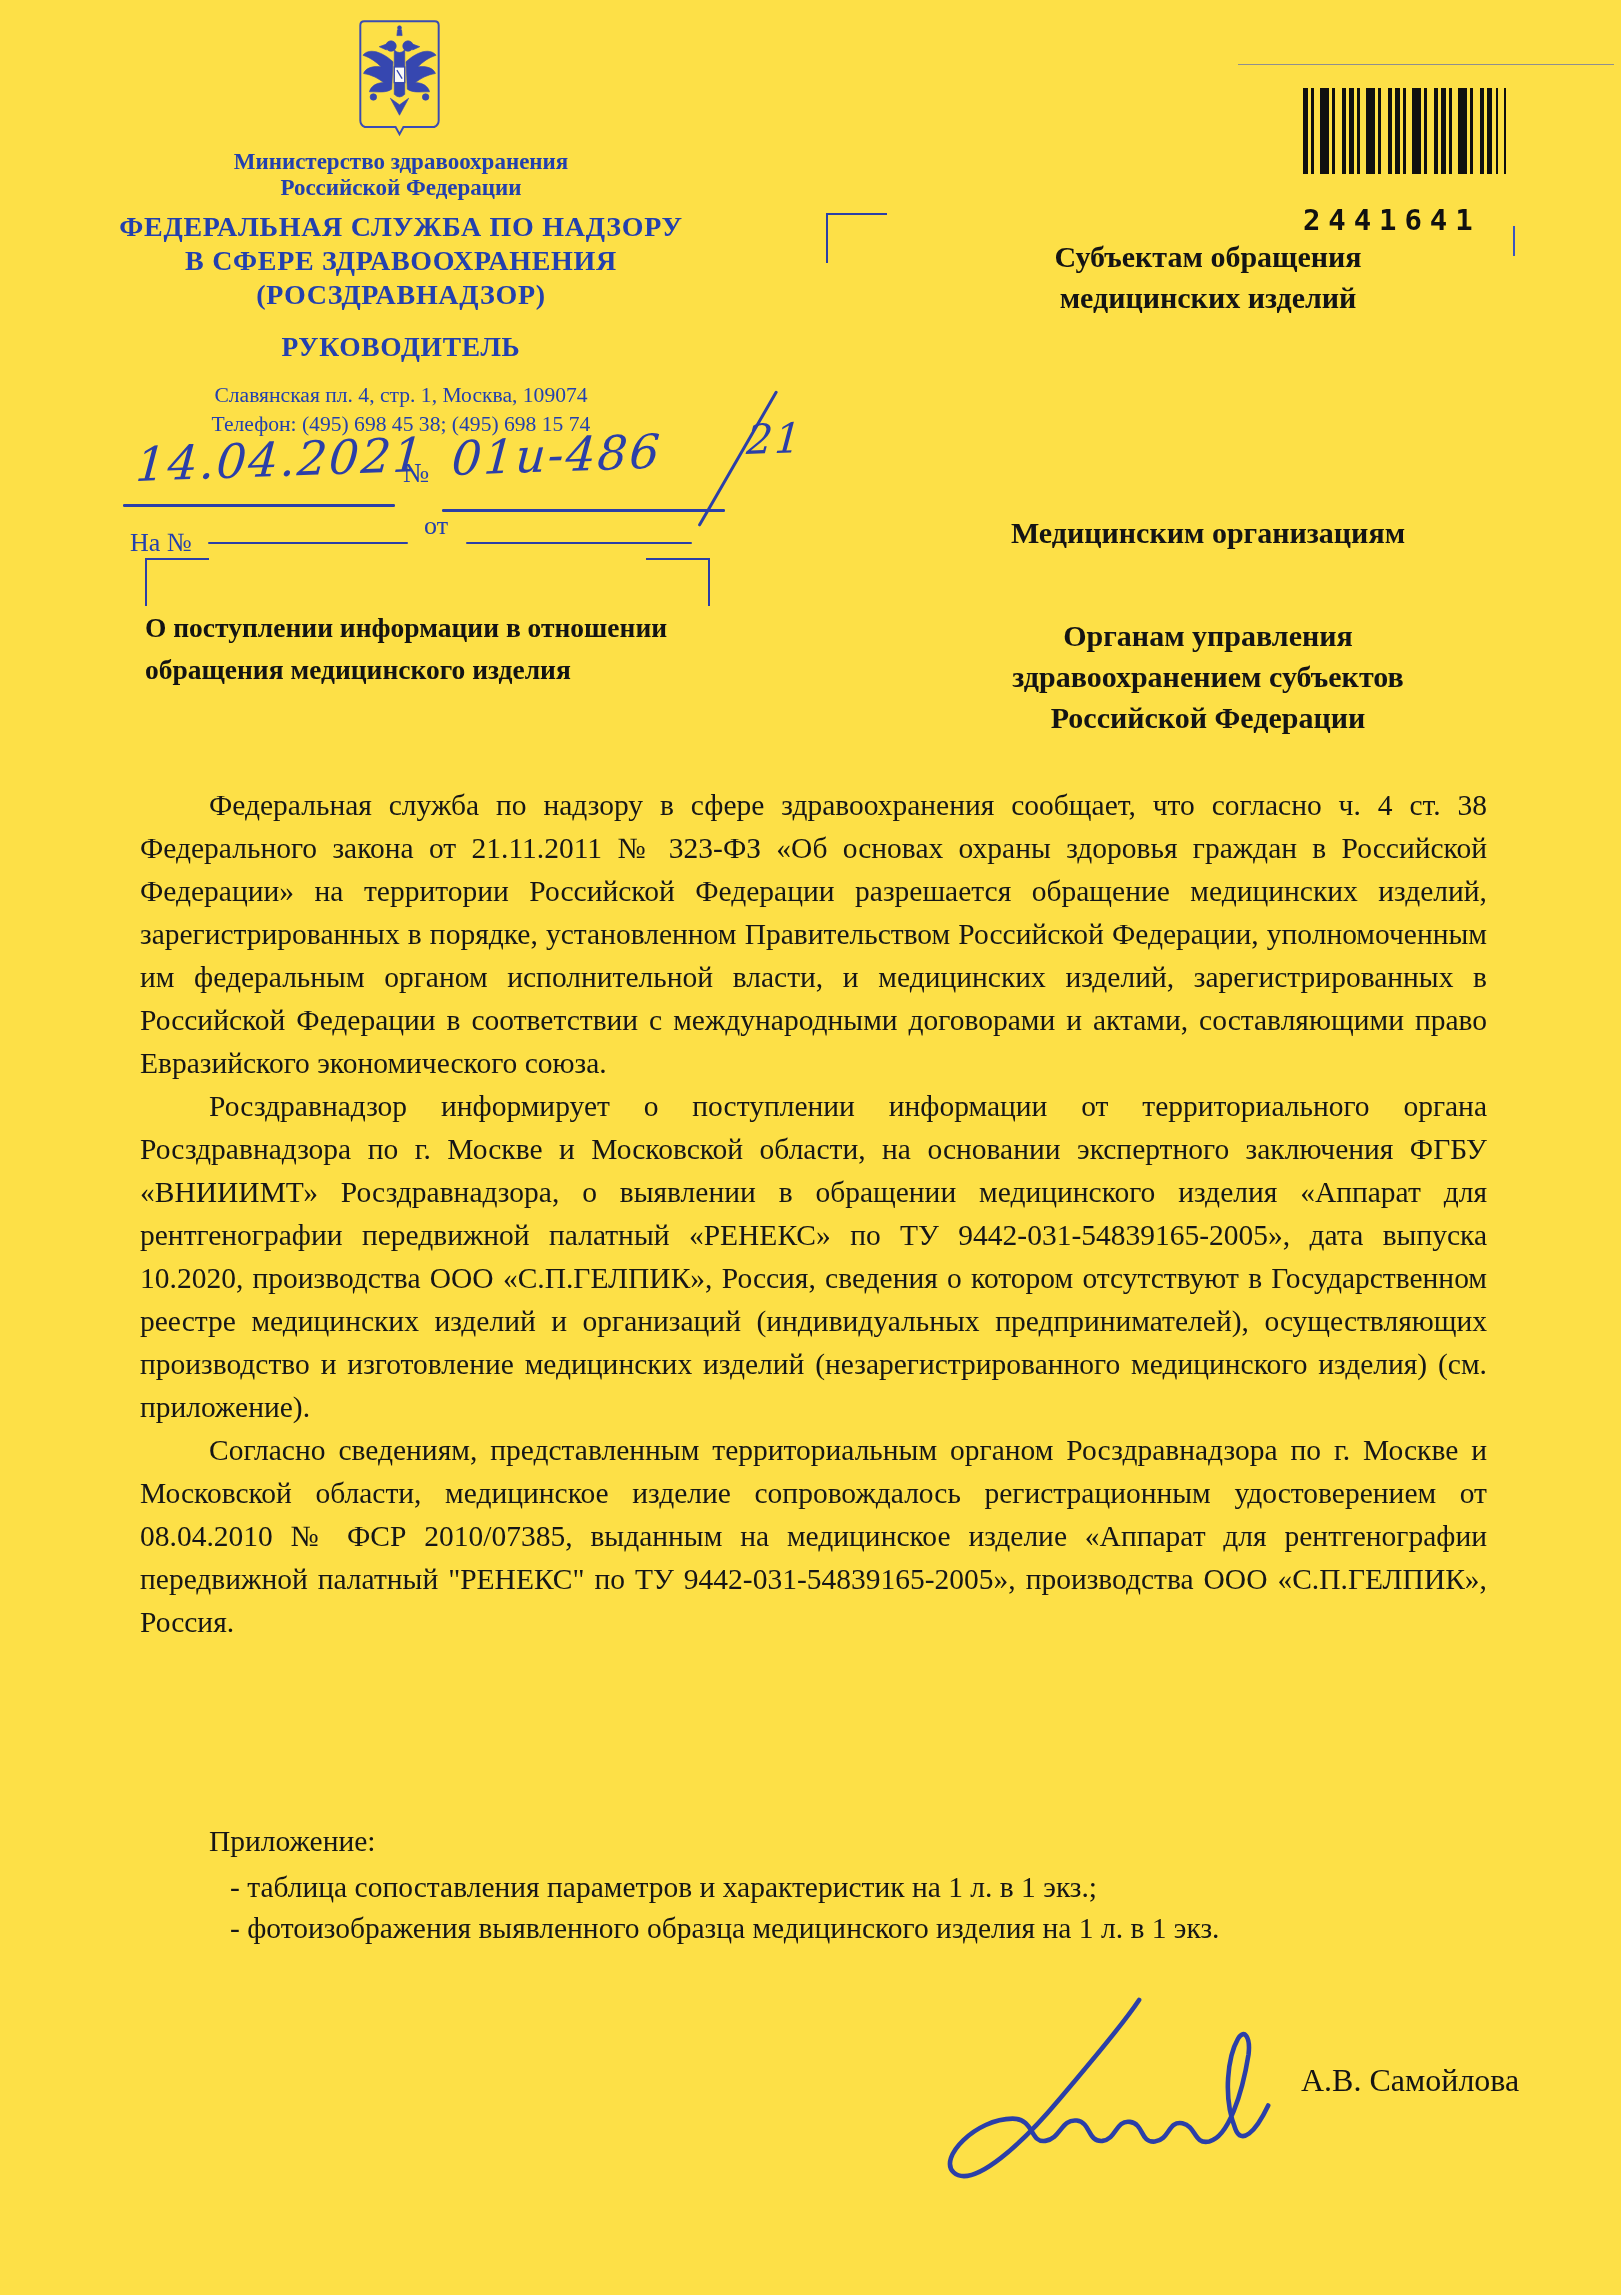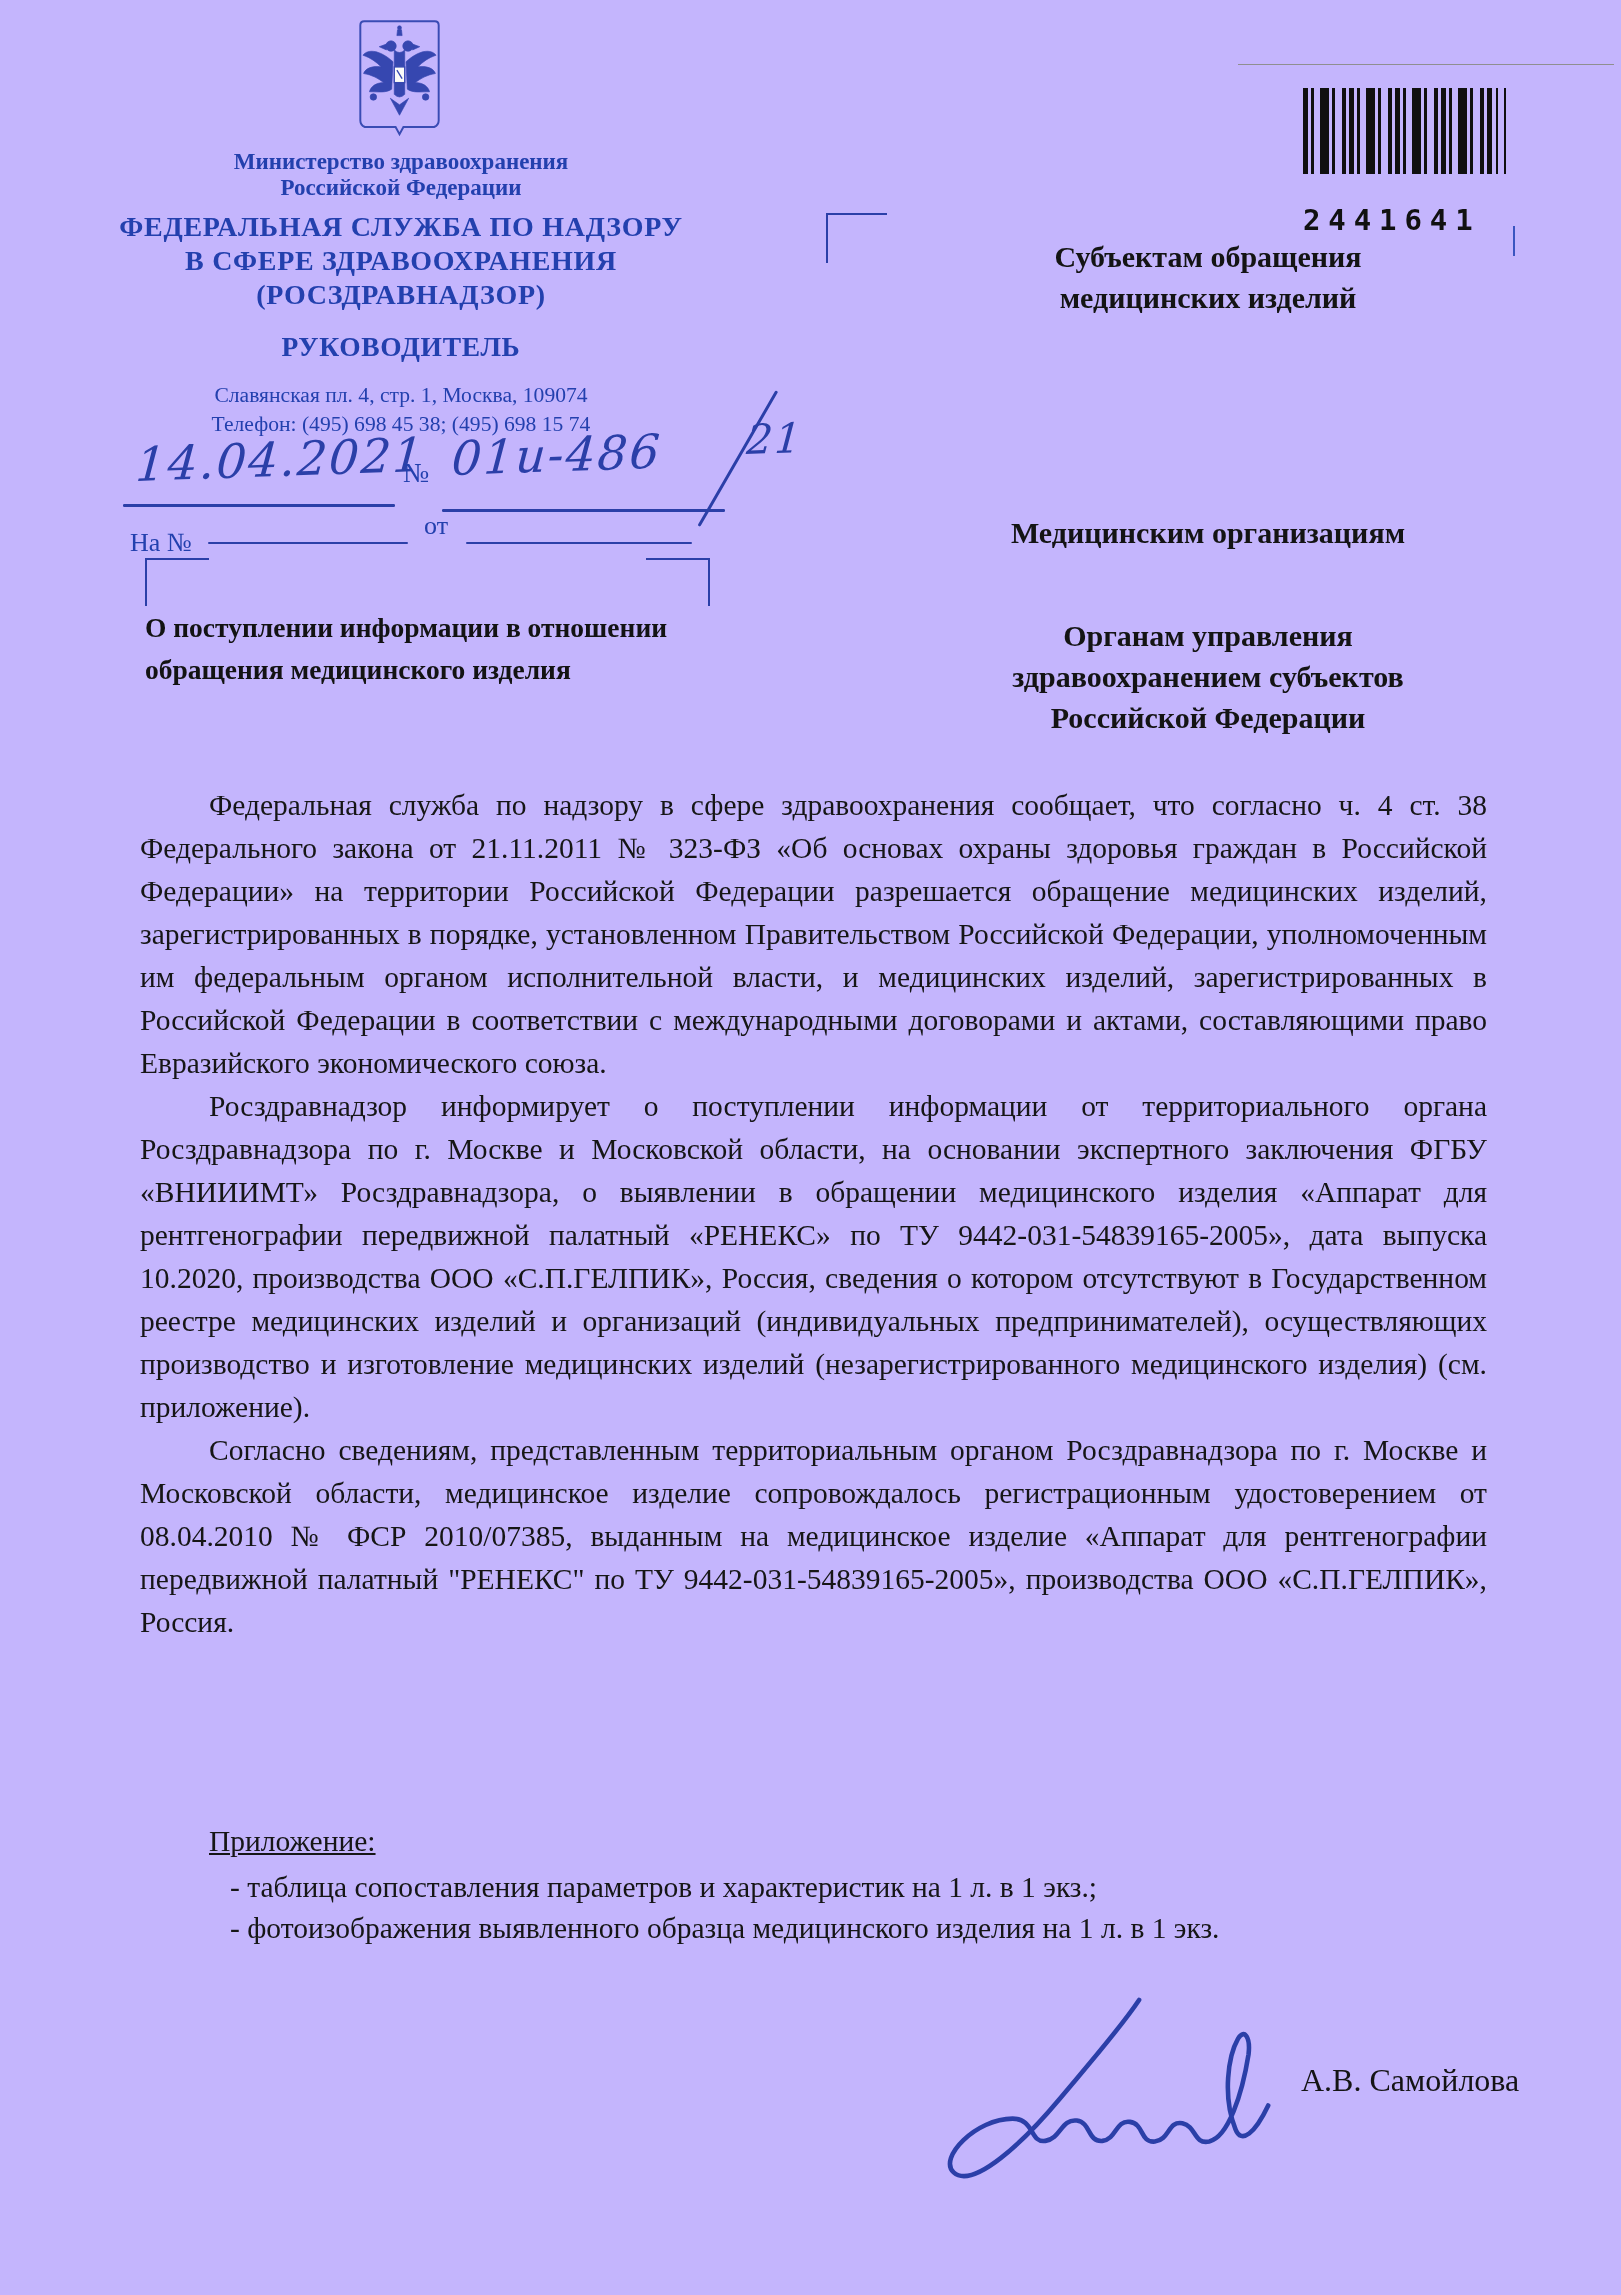--- a/index.html
+++ b/index.html
@@ -1,18 +1,18 @@
 <!DOCTYPE html>
 <html style="font-size:10.5px"><head>
 <meta charset="utf-8">
 <style>
   html,body{margin:0;padding:0;background:#e8e8e6;}
   .page{
     position:relative;width:1622px;height:2295px;margin:0 auto;
-    background:#c4b5fd;overflow:hidden;
+    background:#fde047;overflow:hidden;
     font-family:"Liberation Serif", serif;color:#161616;
   }
   .abs{position:absolute;}
   .ml{white-space:pre-line;}
   
   .blue{color:#2340ae;}
   .lh-center{left:105px;width:592px;text-align:center;}
   .ministry{top:149px;font-size:23px;line-height:25.5px;font-weight:bold;}
   .service{top:210px;font-size:28px;line-height:34px;font-weight:bold;letter-spacing:0.7px;}
   .post{top:331px;font-size:27.5px;font-weight:bold;letter-spacing:0.7px;}
@@ -65,21 +65,21 @@
   .g1{top:236px;}.g2{top:364px;}.g3{top:512px;}.g4{top:615px;}
   
   .subject{left:145px;top:607px;width:622px;font-size:27.5px;line-height:42px;
     font-weight:600;color:#131313;}
   
   .body-text{left:140px;top:784px;width:1347px;}
   .body-text p{margin:0;font-size:29.5px;line-height:43px;text-align:justify;
     text-indent:69px;color:#161616;}
   
   .attachment{left:140px;top:1821px;width:1375px;font-size:29.5px;line-height:41px;color:#161616;}
-  .attachment .title{margin:0 0 5.2px 0;text-indent:69px;text-decoration:underline;}
+  .attachment .title{margin:0 0 5.2px 0;text-indent:69px;}
   .attachment p.item{margin:0;padding-left:90px;}
   
   .sig-svg{left:913px;top:1977px;}
   .sig-name{left:1301px;top:2062px;font-size:32px;color:#141414;}
 </style>
 </head>
 <body>
 
 <div class="page">
 

